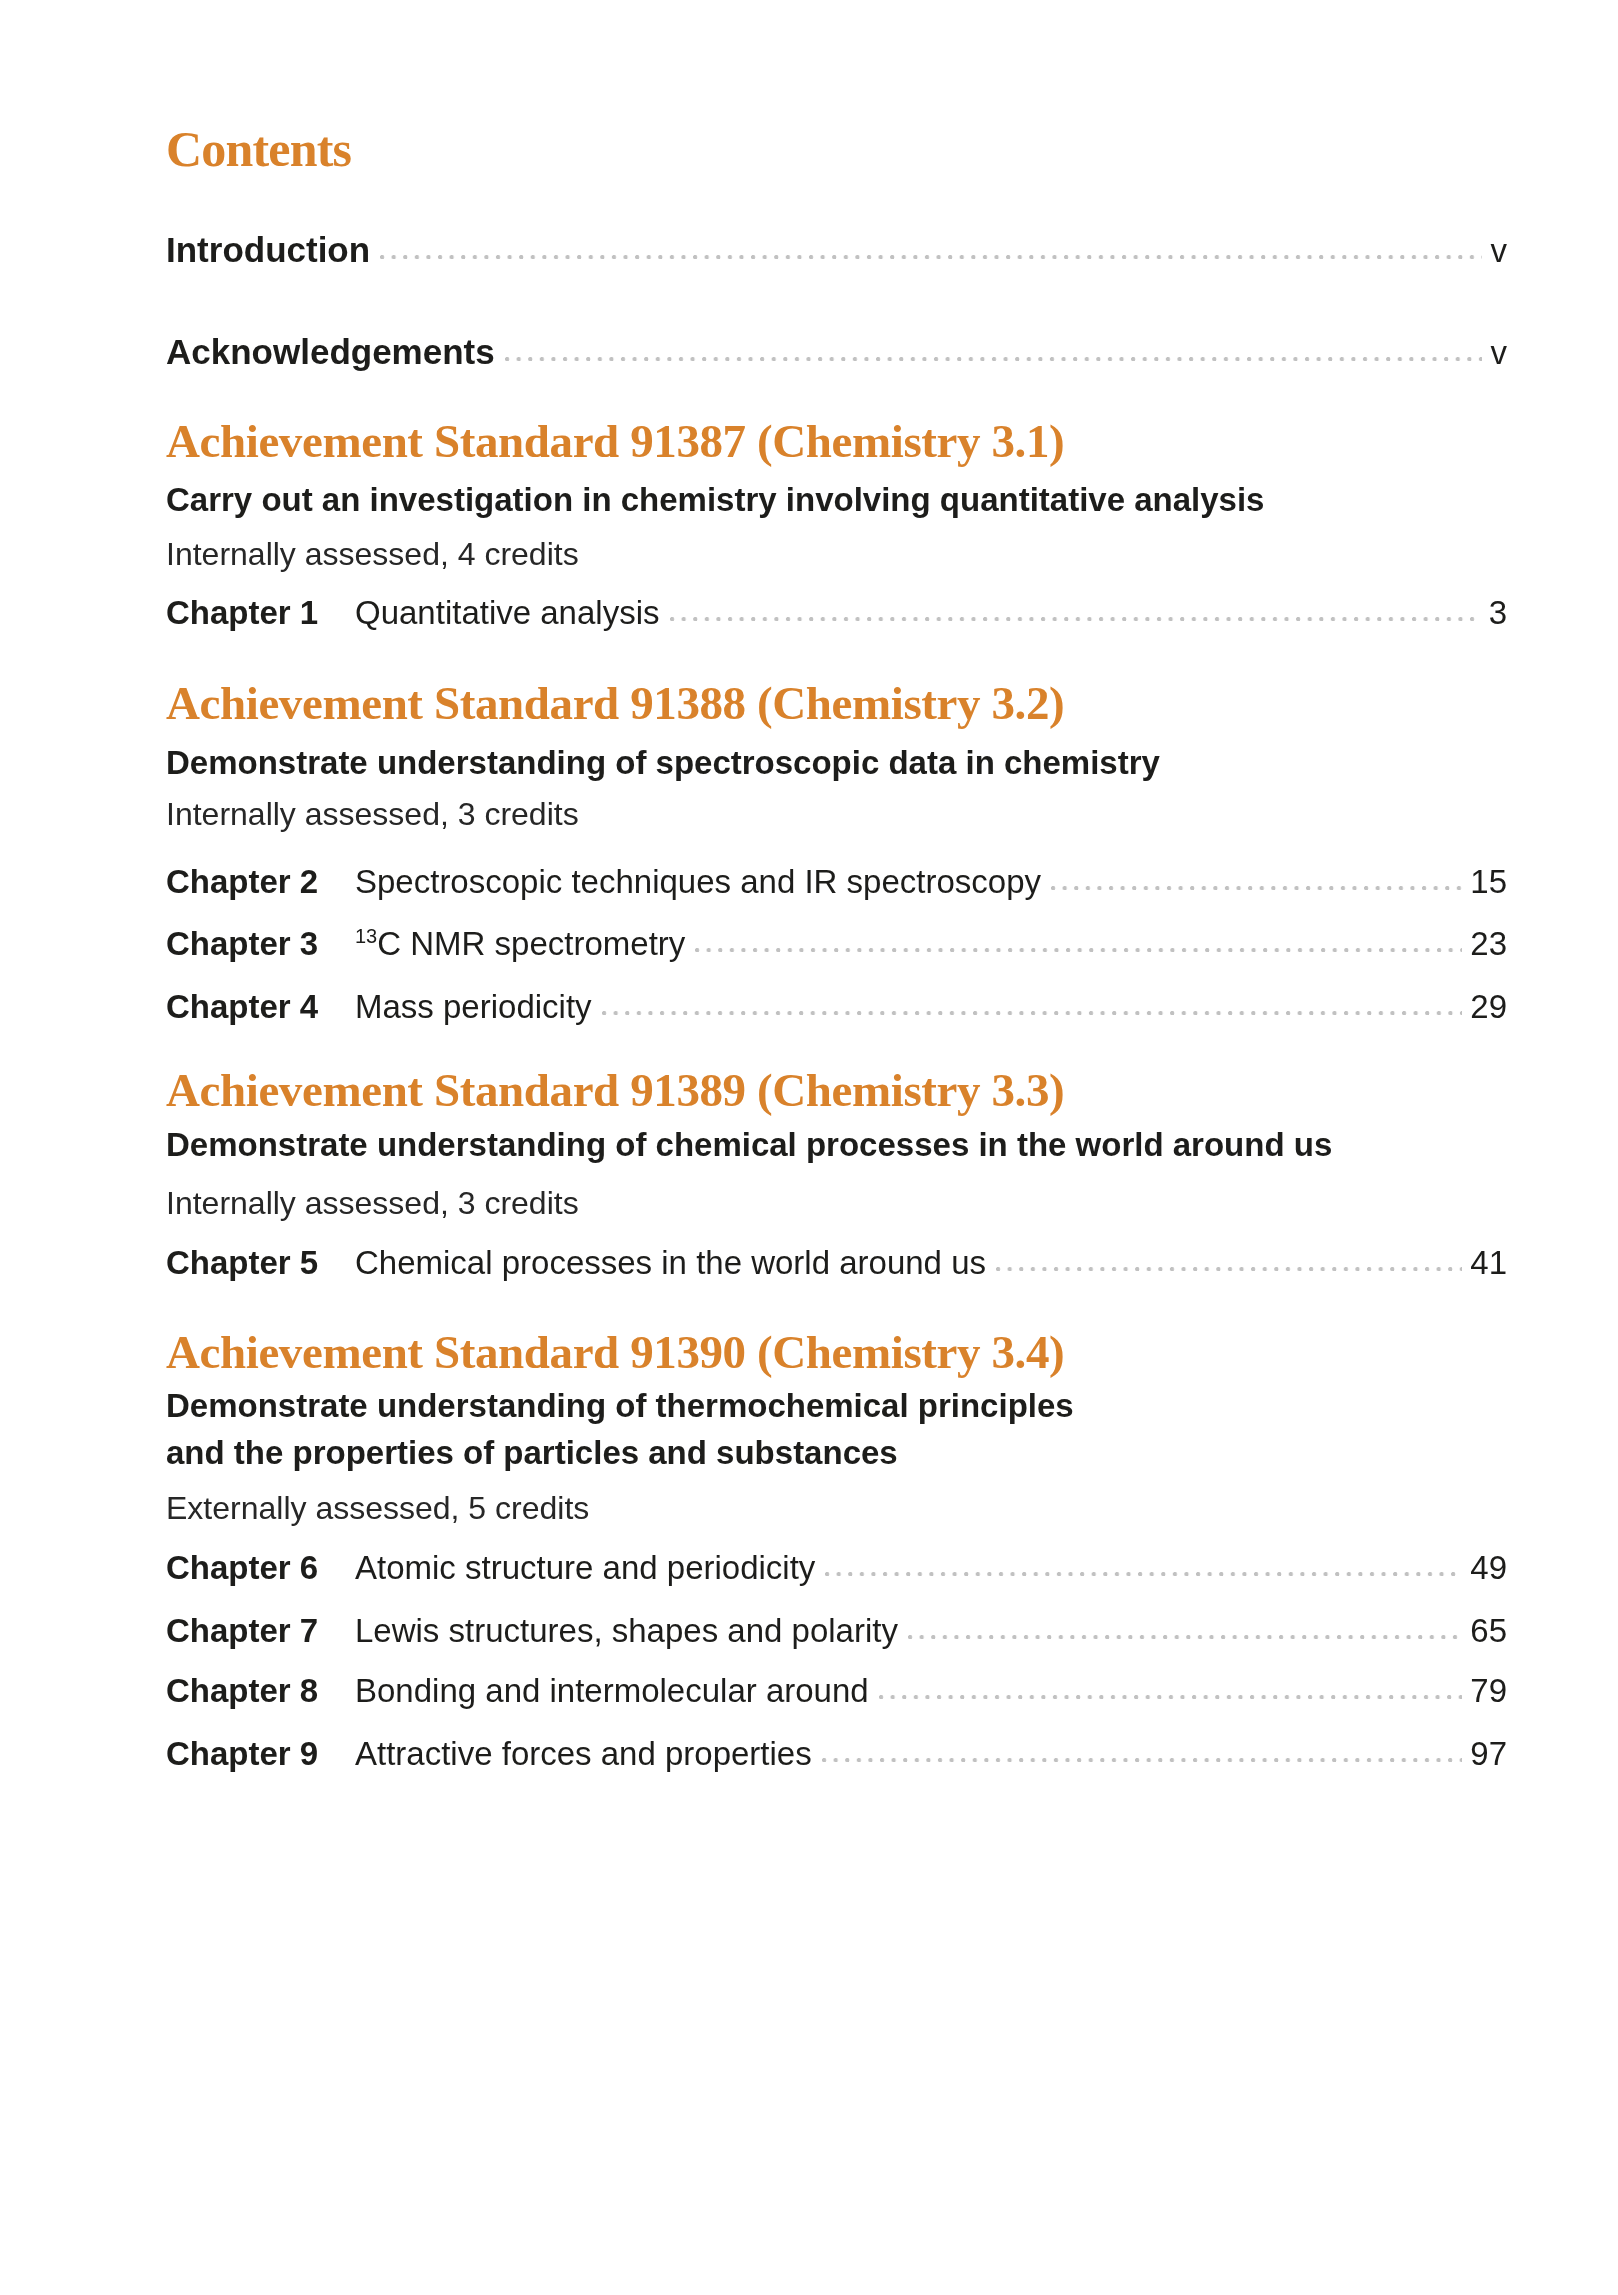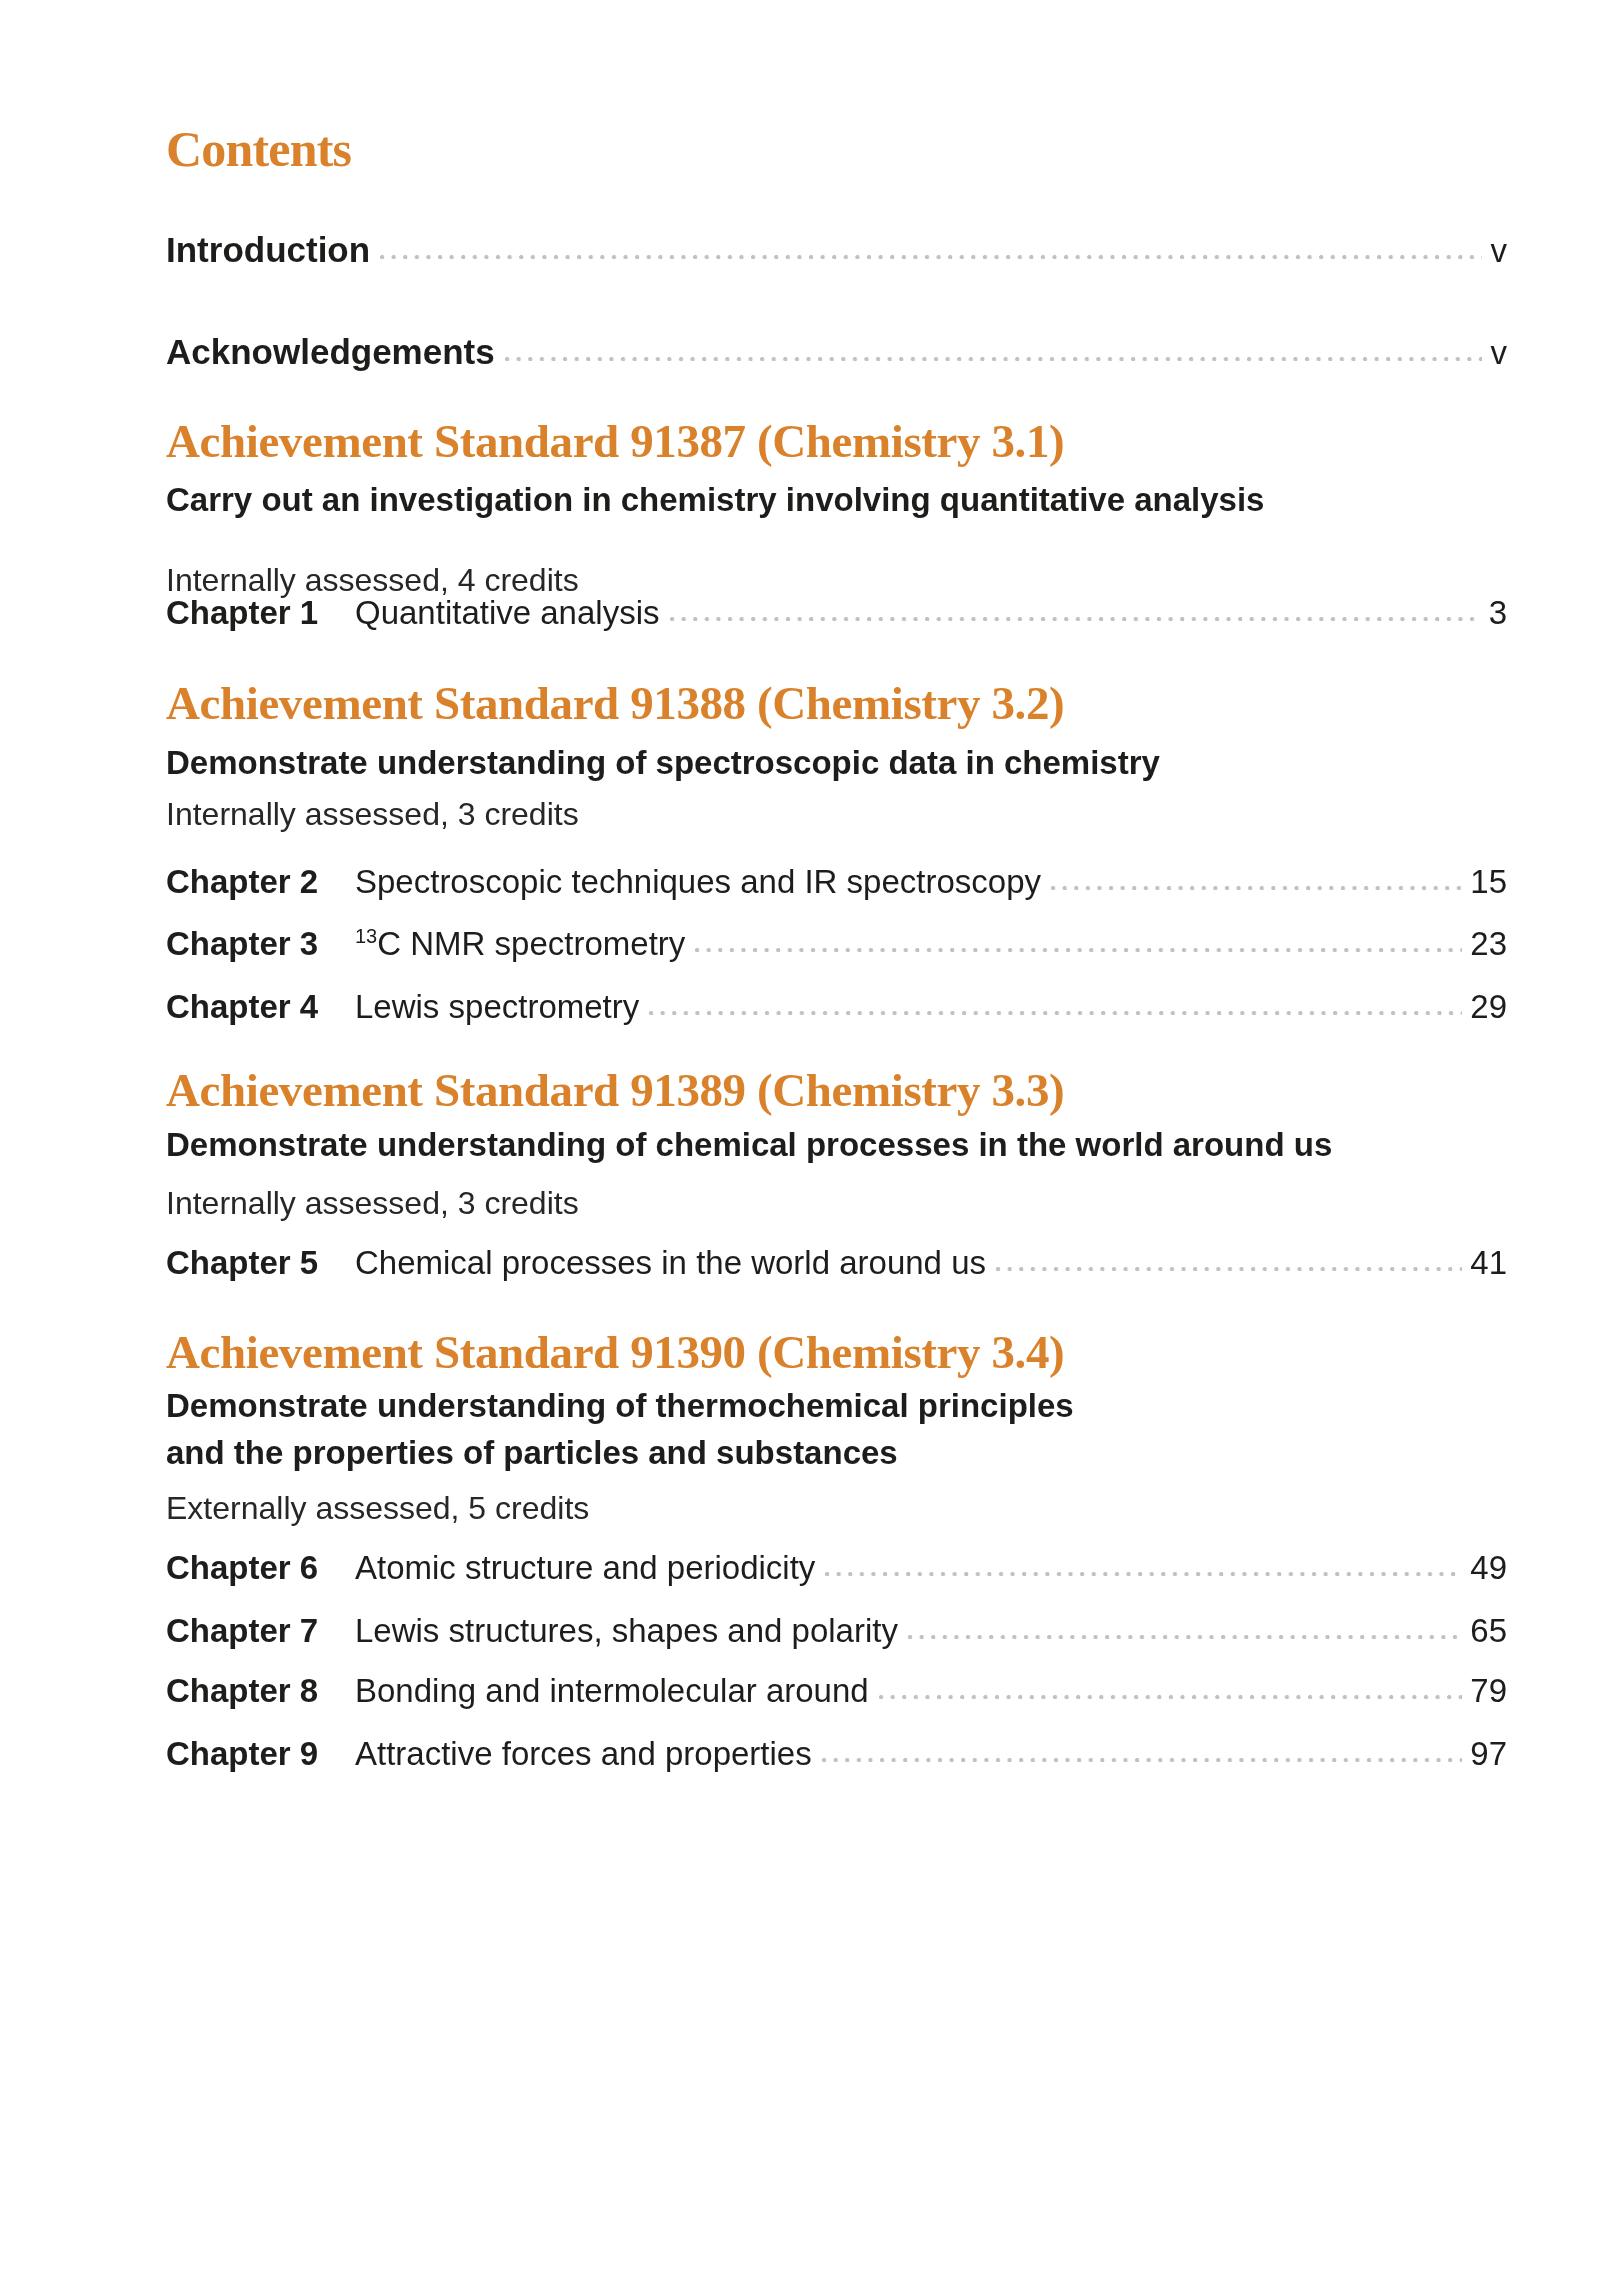--- a/index.html
+++ b/index.html
@@ -163,21 +163,21 @@
     <span class="page-num">v</span>
   </div>
   <div class="row" style="top:334px">
     <span class="fm-label">Acknowledgements</span>
     <span class="leader"></span>
     <span class="page-num">v</span>
   </div>
 
   <div class="sec-heading" style="top:418px">Achievement Standard 91387 (Chemistry 3.1)</div>
   <div class="sec-subtitle" style="top:476px">Carry out an investigation in chemistry involving quantitative analysis</div>
-  <div class="assessed" style="top:564px">Internally assessed, 4 credits</div>
+  <div class="assessed" style="top:538px">Internally assessed, 4 credits</div>
   <div class="row" style="top:596px">
     <span class="ch-label">Chapter 1</span>
     <span class="ch-title"><sup></sup><span>Quantitative analysis</span></span>
     <span class="leader"></span>
     <span class="page-num">3</span>
   </div>
 
   <div class="sec-heading" style="top:680px">Achievement Standard 91388 (Chemistry 3.2)</div>
   <div class="sec-subtitle" style="top:739px">Demonstrate understanding of spectroscopic data in chemistry</div>
   <div class="assessed" style="top:798px">Internally assessed, 3 credits</div>
@@ -188,21 +188,21 @@
     <span class="page-num">15</span>
   </div>
   <div class="row" style="top:927px">
     <span class="ch-label">Chapter 3</span>
     <span class="ch-title"><sup>13</sup><span>C NMR spectrometry</span></span>
     <span class="leader"></span>
     <span class="page-num">23</span>
   </div>
   <div class="row" style="top:990px">
     <span class="ch-label">Chapter 4</span>
-    <span class="ch-title"><sup></sup><span>Lewis spectrometry</span></span>
+    <span class="ch-title"><sup></sup><span>Mass periodicity</span></span>
     <span class="leader"></span>
     <span class="page-num">29</span>
   </div>
 
   <div class="sec-heading" style="top:1067px">Achievement Standard 91389 (Chemistry 3.3)</div>
   <div class="sec-subtitle" style="top:1121px">Demonstrate understanding of chemical processes in the world around us</div>
   <div class="assessed" style="top:1187px">Internally assessed, 3 credits</div>
   <div class="row" style="top:1246px">
     <span class="ch-label">Chapter 5</span>
     <span class="ch-title"><sup></sup><span>Chemical processes in the world around us</span></span>

